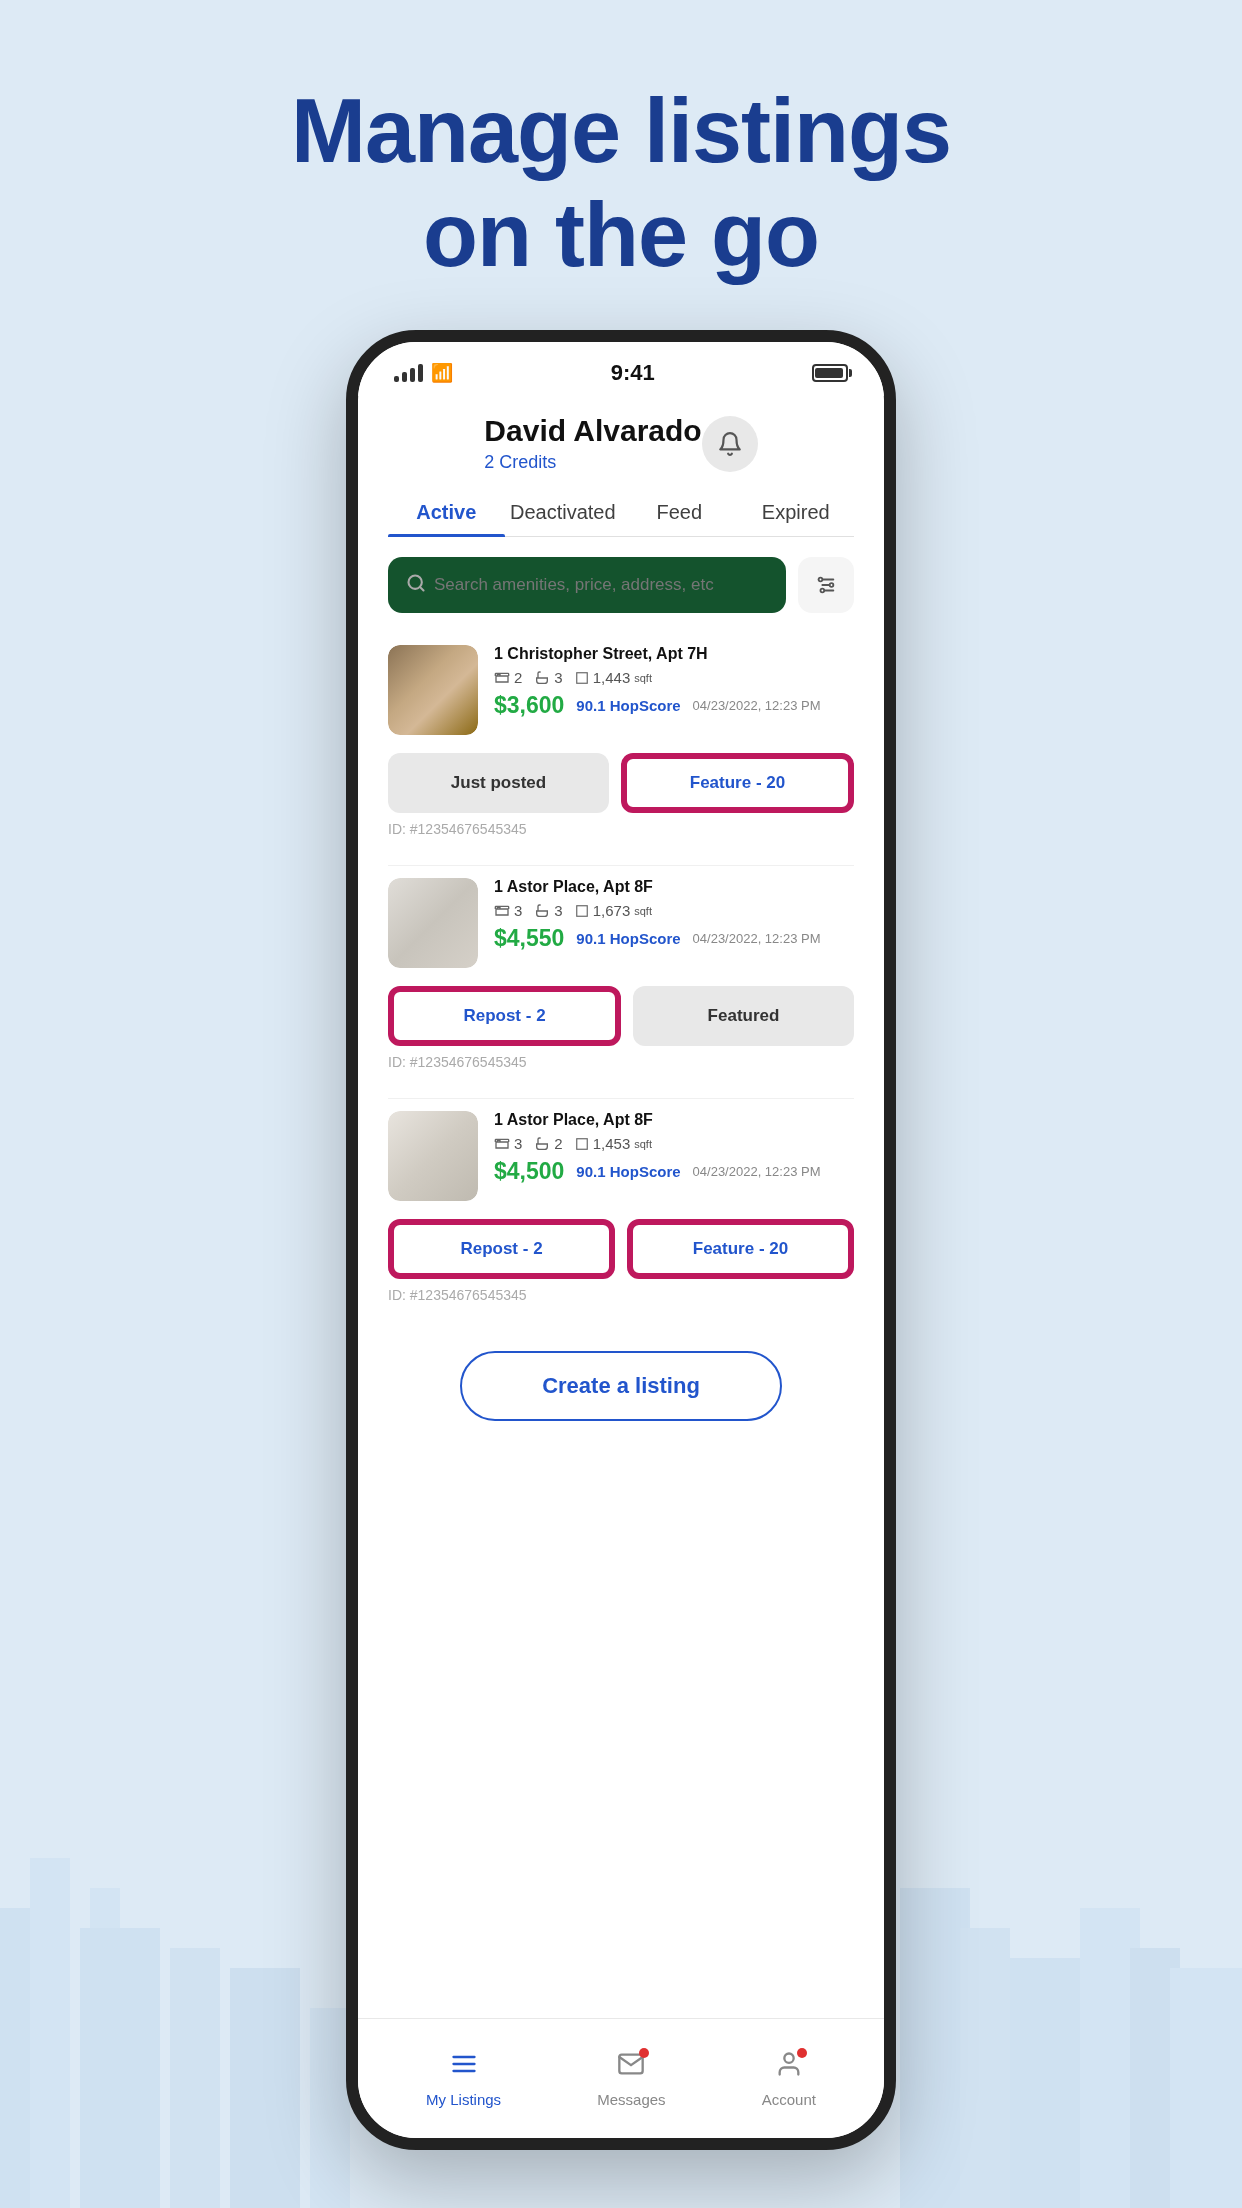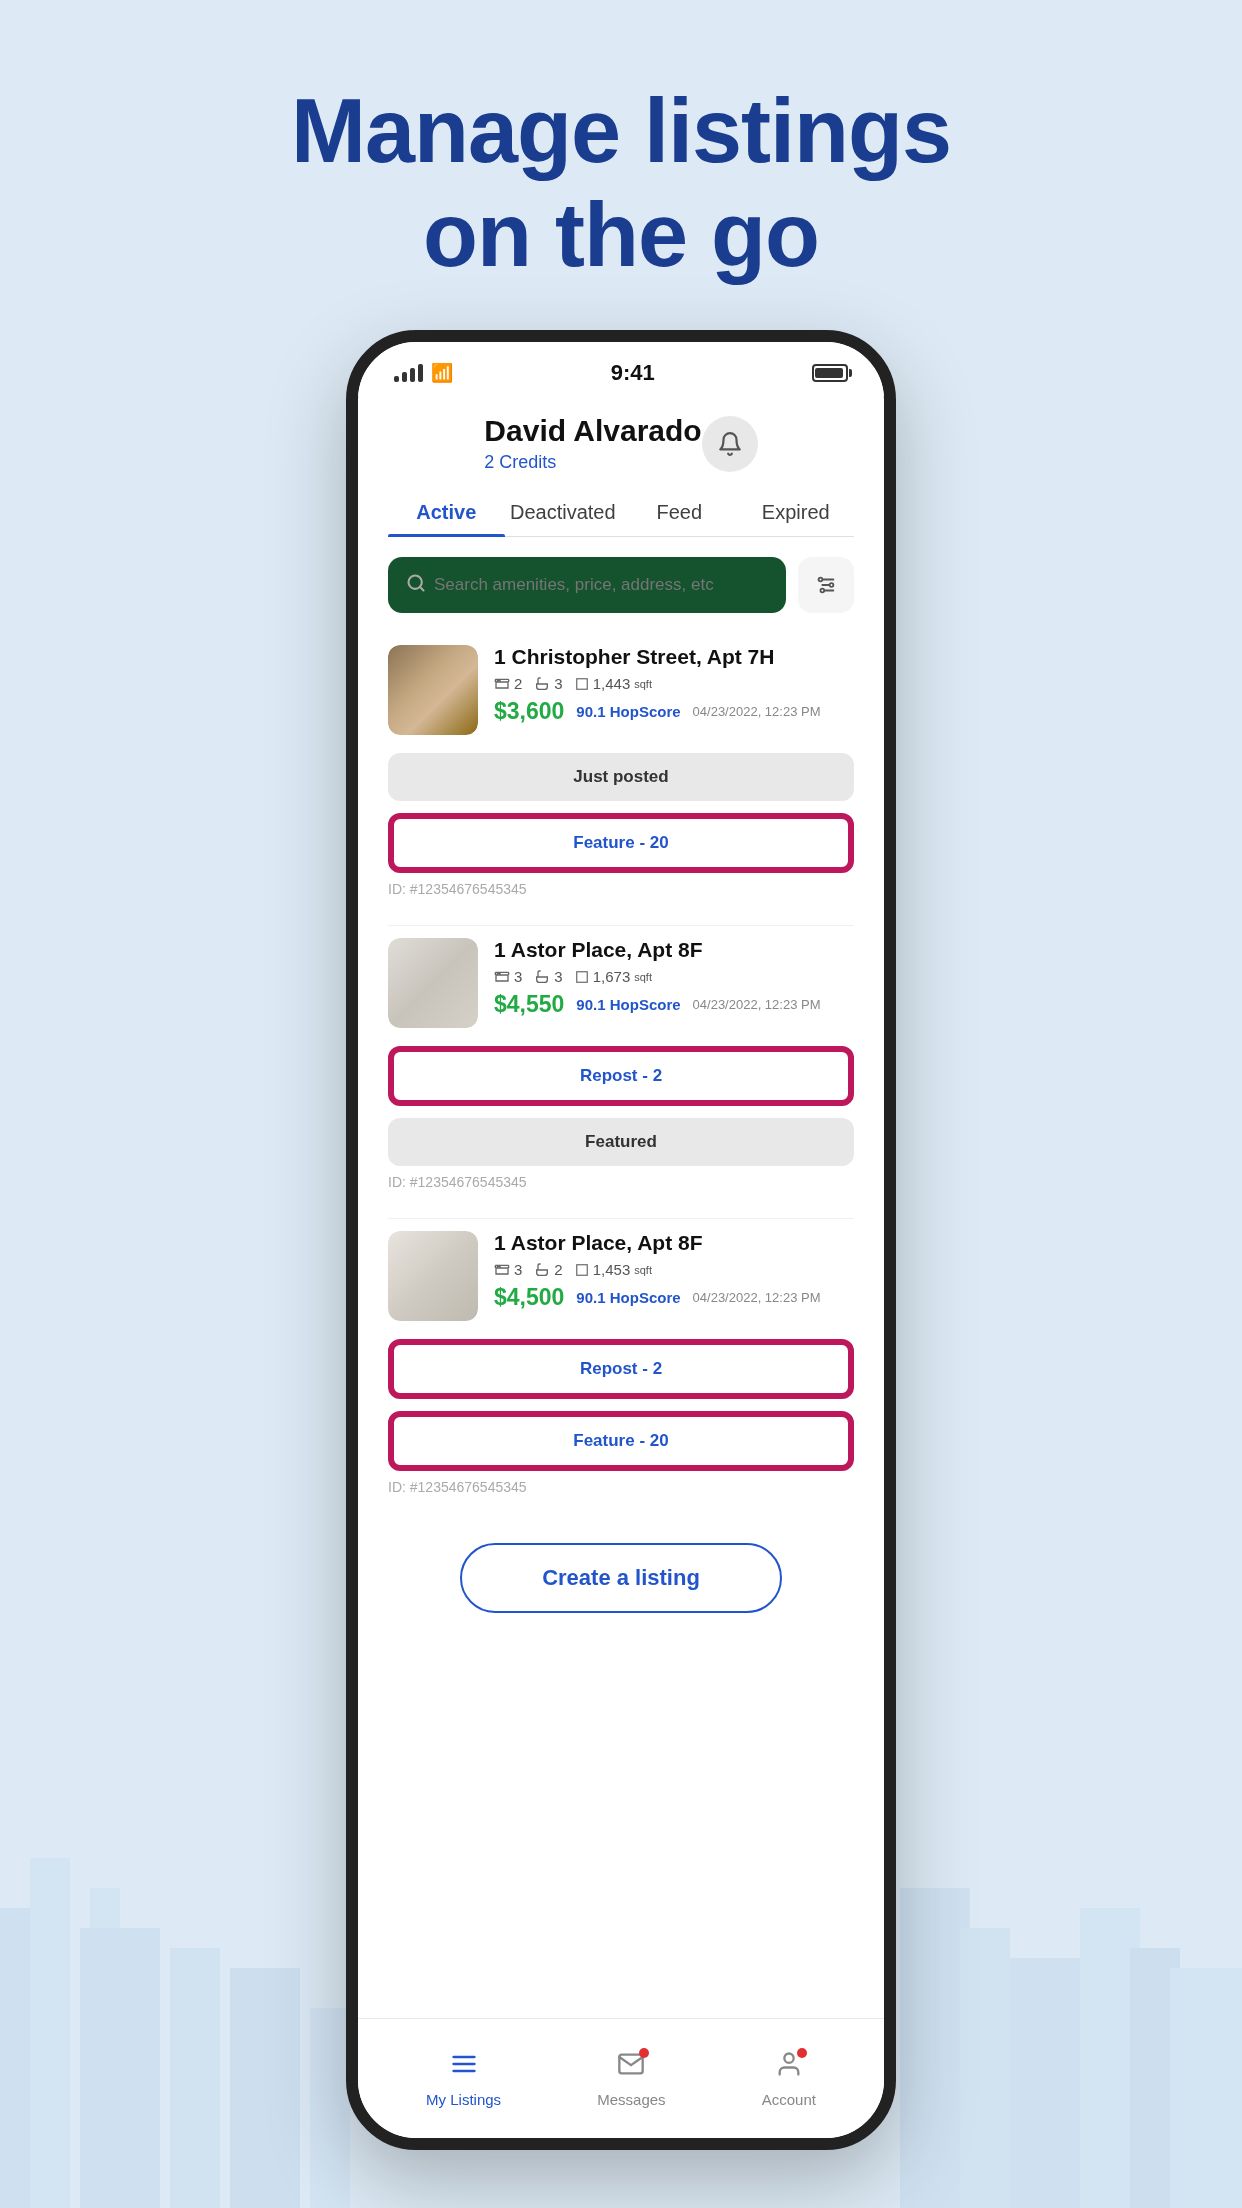--- a/index.html
+++ b/index.html
@@ -235,21 +235,21 @@
     }
     .img-room3 {
       background: linear-gradient(135deg, #e8e4de 0%, #d0cbc2 50%, #bfbab0 100%);
       width: 100%; height: 100%;
       border-radius: 12px;
     }
     .listing-info {
       flex: 1;
     }
     .listing-address {
-      font-size: 21px;
+      font-size: 16px;
       font-weight: 700;
       color: #111;
       margin-bottom: 6px;
     }
     .listing-meta {
       display: flex;
       gap: 12px;
       align-items: center;
       font-size: 15px;
       color: #555;
@@ -277,21 +277,20 @@
       font-size: 15px;
     }
     .listing-date {
       color: #888;
       font-size: 13px;
     }
     .listing-actions {
       display: flex;
       gap: 12px;
       margin-top: 10px;
-      flex-direction: column;
     }
     .btn-secondary {
       flex: 1;
       padding: 14px;
       border: none;
       border-radius: 12px;
       font-size: 17px;
       font-weight: 600;
       background: #e8e8e8;
       color: #333;

